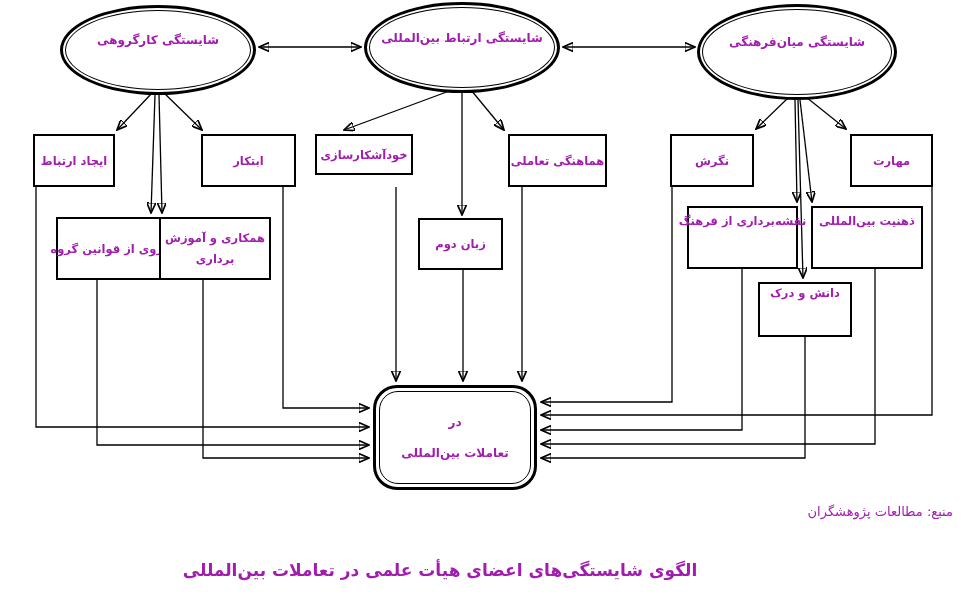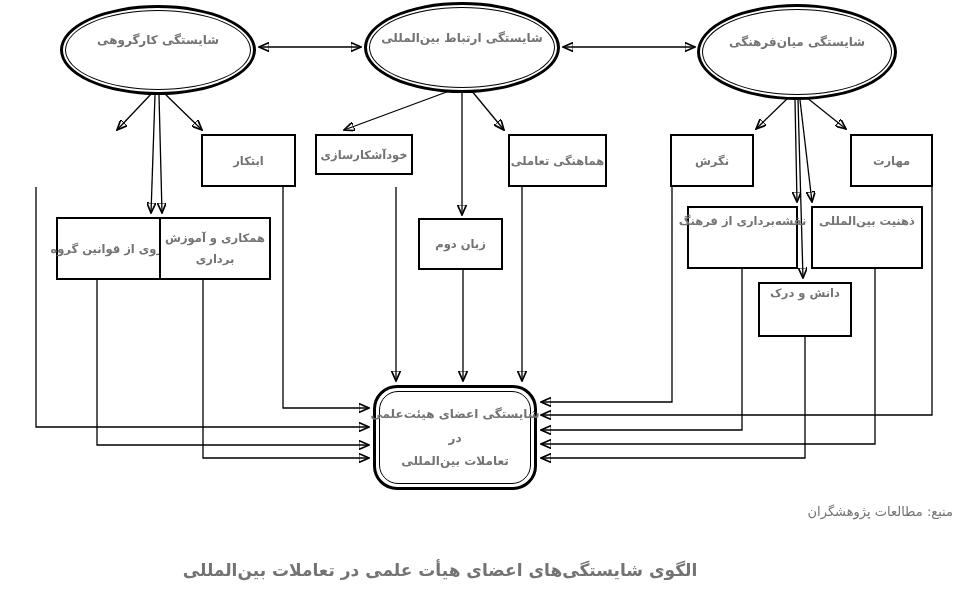--- a/index.html
+++ b/index.html
@@ -1,21 +1,21 @@
 <!DOCTYPE html>
 <html lang="fa"><head>
 <meta charset="utf-8">
 <style>
   html,body{margin:0;padding:0;background:#ffffff;}
   .stage{
     position:relative;
     width:963px;height:595px;
     background:#ffffff;
     font-family:"DejaVu Sans",sans-serif;
-    color:#737373;
+    color:#a21caf;
     overflow:hidden;
   }
   svg.wires{position:absolute;left:0;top:0;width:963px;height:595px;}
   svg.wires path{fill:none;stroke:#000;stroke-width:1.3;}
 
   
   .ellipse{
     position:absolute;
     border:3px solid #000;
     border-radius:50%;
@@ -117,20 +117,23 @@
   <div class="ellipse" style="left:60px;top:5px;width:196px;height:90px">
     <div class="lbl">شایستگی کارگروهی</div>
   </div>
   <div class="ellipse" style="left:364px;top:2px;width:196px;height:91px">
     <div class="lbl">شایستگی ارتباط بین‌المللی</div>
   </div>
   <div class="ellipse" style="left:697px;top:4px;width:200px;height:96px">
     <div class="lbl">شایستگی میان‌فرهنگی</div>
   </div>
 
+  <div class="box" style="left:33px;top:134px;width:82px;height:53px">
+    <div class="lbl">ایجاد ارتباط</div>
+  </div>
   <div class="box" style="left:201px;top:134px;width:95px;height:53px">
     <div class="lbl">ابتکار</div>
   </div>
   <div class="box" style="left:315px;top:134px;width:98px;height:41px">
     <div class="lbl">خودآشکارسازی</div>
   </div>
   <div class="box" style="left:508px;top:134px;width:99px;height:53px">
     <div class="lbl">هماهنگی تعاملی</div>
   </div>
   <div class="box" style="left:670px;top:134px;width:84px;height:53px">
@@ -156,21 +159,20 @@
   <div class="box bias-up" style="left:811px;top:206px;width:112px;height:63px">
     <div class="lbl">ذهنیت بین‌المللی</div>
   </div>
 
   <div class="box bias-up" style="left:758px;top:282px;width:94px;height:55px">
     <div class="lbl">دانش و درک</div>
   </div>
 
   <div class="center-box" style="left:373px;top:385px;width:164px;height:105px">
     <div class="inner">
-      <div>شایستگی اعضای هیئت‌علمی</div>
       <div>در</div>
       <div>تعاملات بین‌المللی</div>
     </div>
   </div>
 
   <div class="source-note">منبع: مطالعات پژوهشگران</div>
   <div class="caption">الگوی شایستگی‌های اعضای هیأت علمی در تعاملات بین‌المللی</div>
 
 </div>
 

